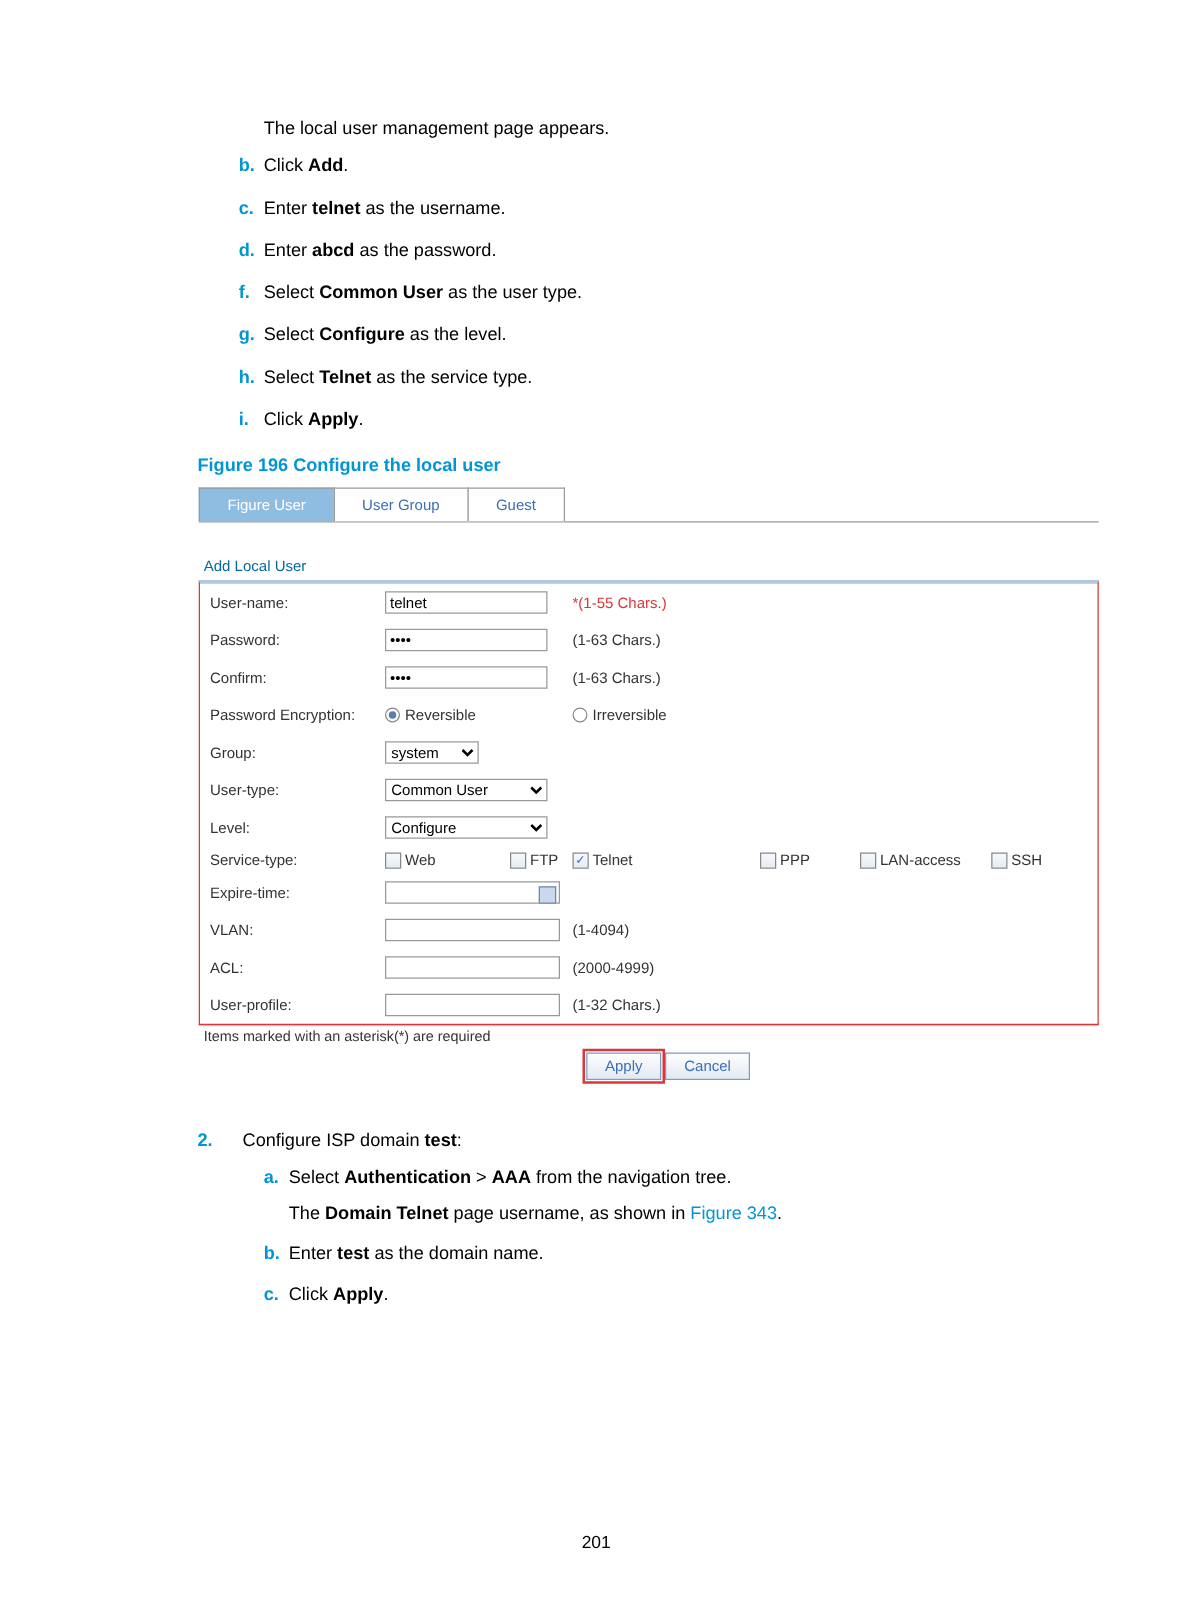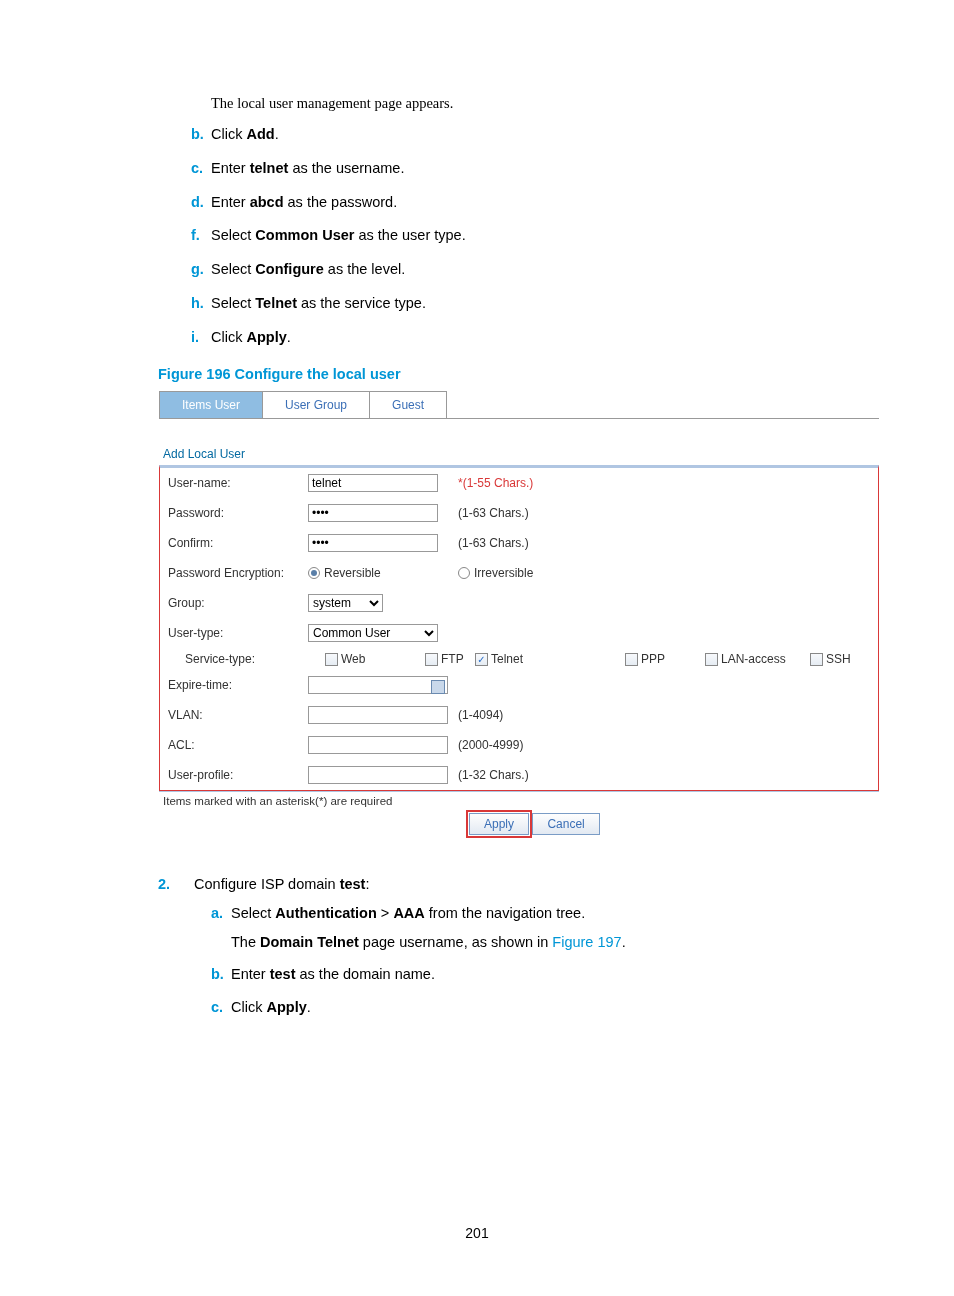--- a/index.html
+++ b/index.html
@@ -11,21 +11,20 @@
     width: 954px;
     height: 1296px;
     position: relative;
   }
   .page {
     padding: 95px 90px 0 158px;
   }
   .intro-line {
     margin: 0 0 12px 53px;
     font-size: 14.5px;
-    font-family: Liberation Serif, serif;
   }
   .sub-list {
     margin: 0 0 0 33px;
     padding: 0;
     list-style: none;
   }
   .sub-list li {
     margin-bottom: 12px;
     font-size: 14.5px;
     line-height: 1.5;
@@ -115,21 +114,20 @@
     display: flex;
     align-items: center;
     gap: 3px;
   }
   .srv-row .check-item { margin-right: 0; }
   .srv-row {
     display:flex;
     align-items:center;
     padding:4px 8px;
     font-size:12px;
-    justify-content:flex-end;
   }
   .srv-row .label { width:140px; }
   .srv-cells {
     display:grid;
     grid-template-columns: 100px 50px 150px 80px 105px 60px;
     align-items:center;
   }
   .date-wrap {
     position: relative;
     width: 140px;
@@ -246,21 +244,21 @@
       <li><span class="bullet">f.</span>Select <b>Common User</b> as the user type.</li>
       <li><span class="bullet">g.</span>Select <b>Configure</b> as the level.</li>
       <li><span class="bullet">h.</span>Select <b>Telnet</b> as the service type.</li>
       <li><span class="bullet">i.</span>Click <b>Apply</b>.</li>
     </ul>
 
   <div class="figure-caption">Figure 196 Configure the local user</div>
 
   <div class="screenshot">
     <div class="tabs">
-      <div class="tab active">Items User</div>
+      <div class="tab active">Figure User</div>
       <div class="tab">User Group</div>
       <div class="tab">Guest</div>
     </div>
 
     <div class="section-title">Add Local User</div>
 
     <div class="form-box">
       <div class="form-row">
         <span class="label">User-name:</span>
         <span class="ctrl"><input type="text" value="telnet" style=""></span>
@@ -288,20 +286,24 @@
           </span>
       </div>
       <div class="form-row">
         <span class="label">Group:</span>
         <span class="ctrl"><select style="width:75px"><option>system</option></select></span>
       </div>
       <div class="form-row">
         <span class="label">User-type:</span>
         <span class="ctrl"><select style="width:130px"><option>Common User</option></select></span>
       </div>
+      <div class="form-row">
+        <span class="label">Level:</span>
+        <span class="ctrl"><select style="width:130px"><option>Configure</option></select></span>
+      </div>
       <div class="srv-row">
         <span class="label">Service-type:</span>
         <span class="srv-cells" id="srv-cells">
             <span class="check-item">
               <span class="cb"></span>
               <span>Web</span>
             </span>
             <span class="check-item">
               <span class="cb"></span>
               <span>FTP</span>
@@ -351,21 +353,21 @@
     </div>
   </div>
 
   <ol class="numbered">
     <li>
       <span class="num">2.</span>
       <span class="num-text"><span>Configure ISP domain </span><b>test</b><span>:</span></span>
       <ul class="sub-list2">
         <li>
           <span class="bullet" style="color:#0096d6;font-weight:bold;display:inline-block;width:20px">a.</span><span>Select </span><b>Authentication</b><span> &gt; </span><b>AAA</b><span> from the navigation tree.</span>
-          <div class="desc"><span>The </span><b>Domain Telnet</b><span> page username, as shown in </span><span class="link">Figure 197</span><span>.</span></div>
+          <div class="desc"><span>The </span><b>Domain Telnet</b><span> page username, as shown in </span><span class="link">Figure 343</span><span>.</span></div>
         </li>
         <li>
           <span class="bullet" style="color:#0096d6;font-weight:bold;display:inline-block;width:20px">b.</span><span>Enter </span><b>test</b><span> as the domain name.</span>
         </li>
         <li>
           <span class="bullet" style="color:#0096d6;font-weight:bold;display:inline-block;width:20px">c.</span><span>Click </span><b>Apply</b><span>.</span>
         </li>
       </ul>
     </li>
   </ol>

